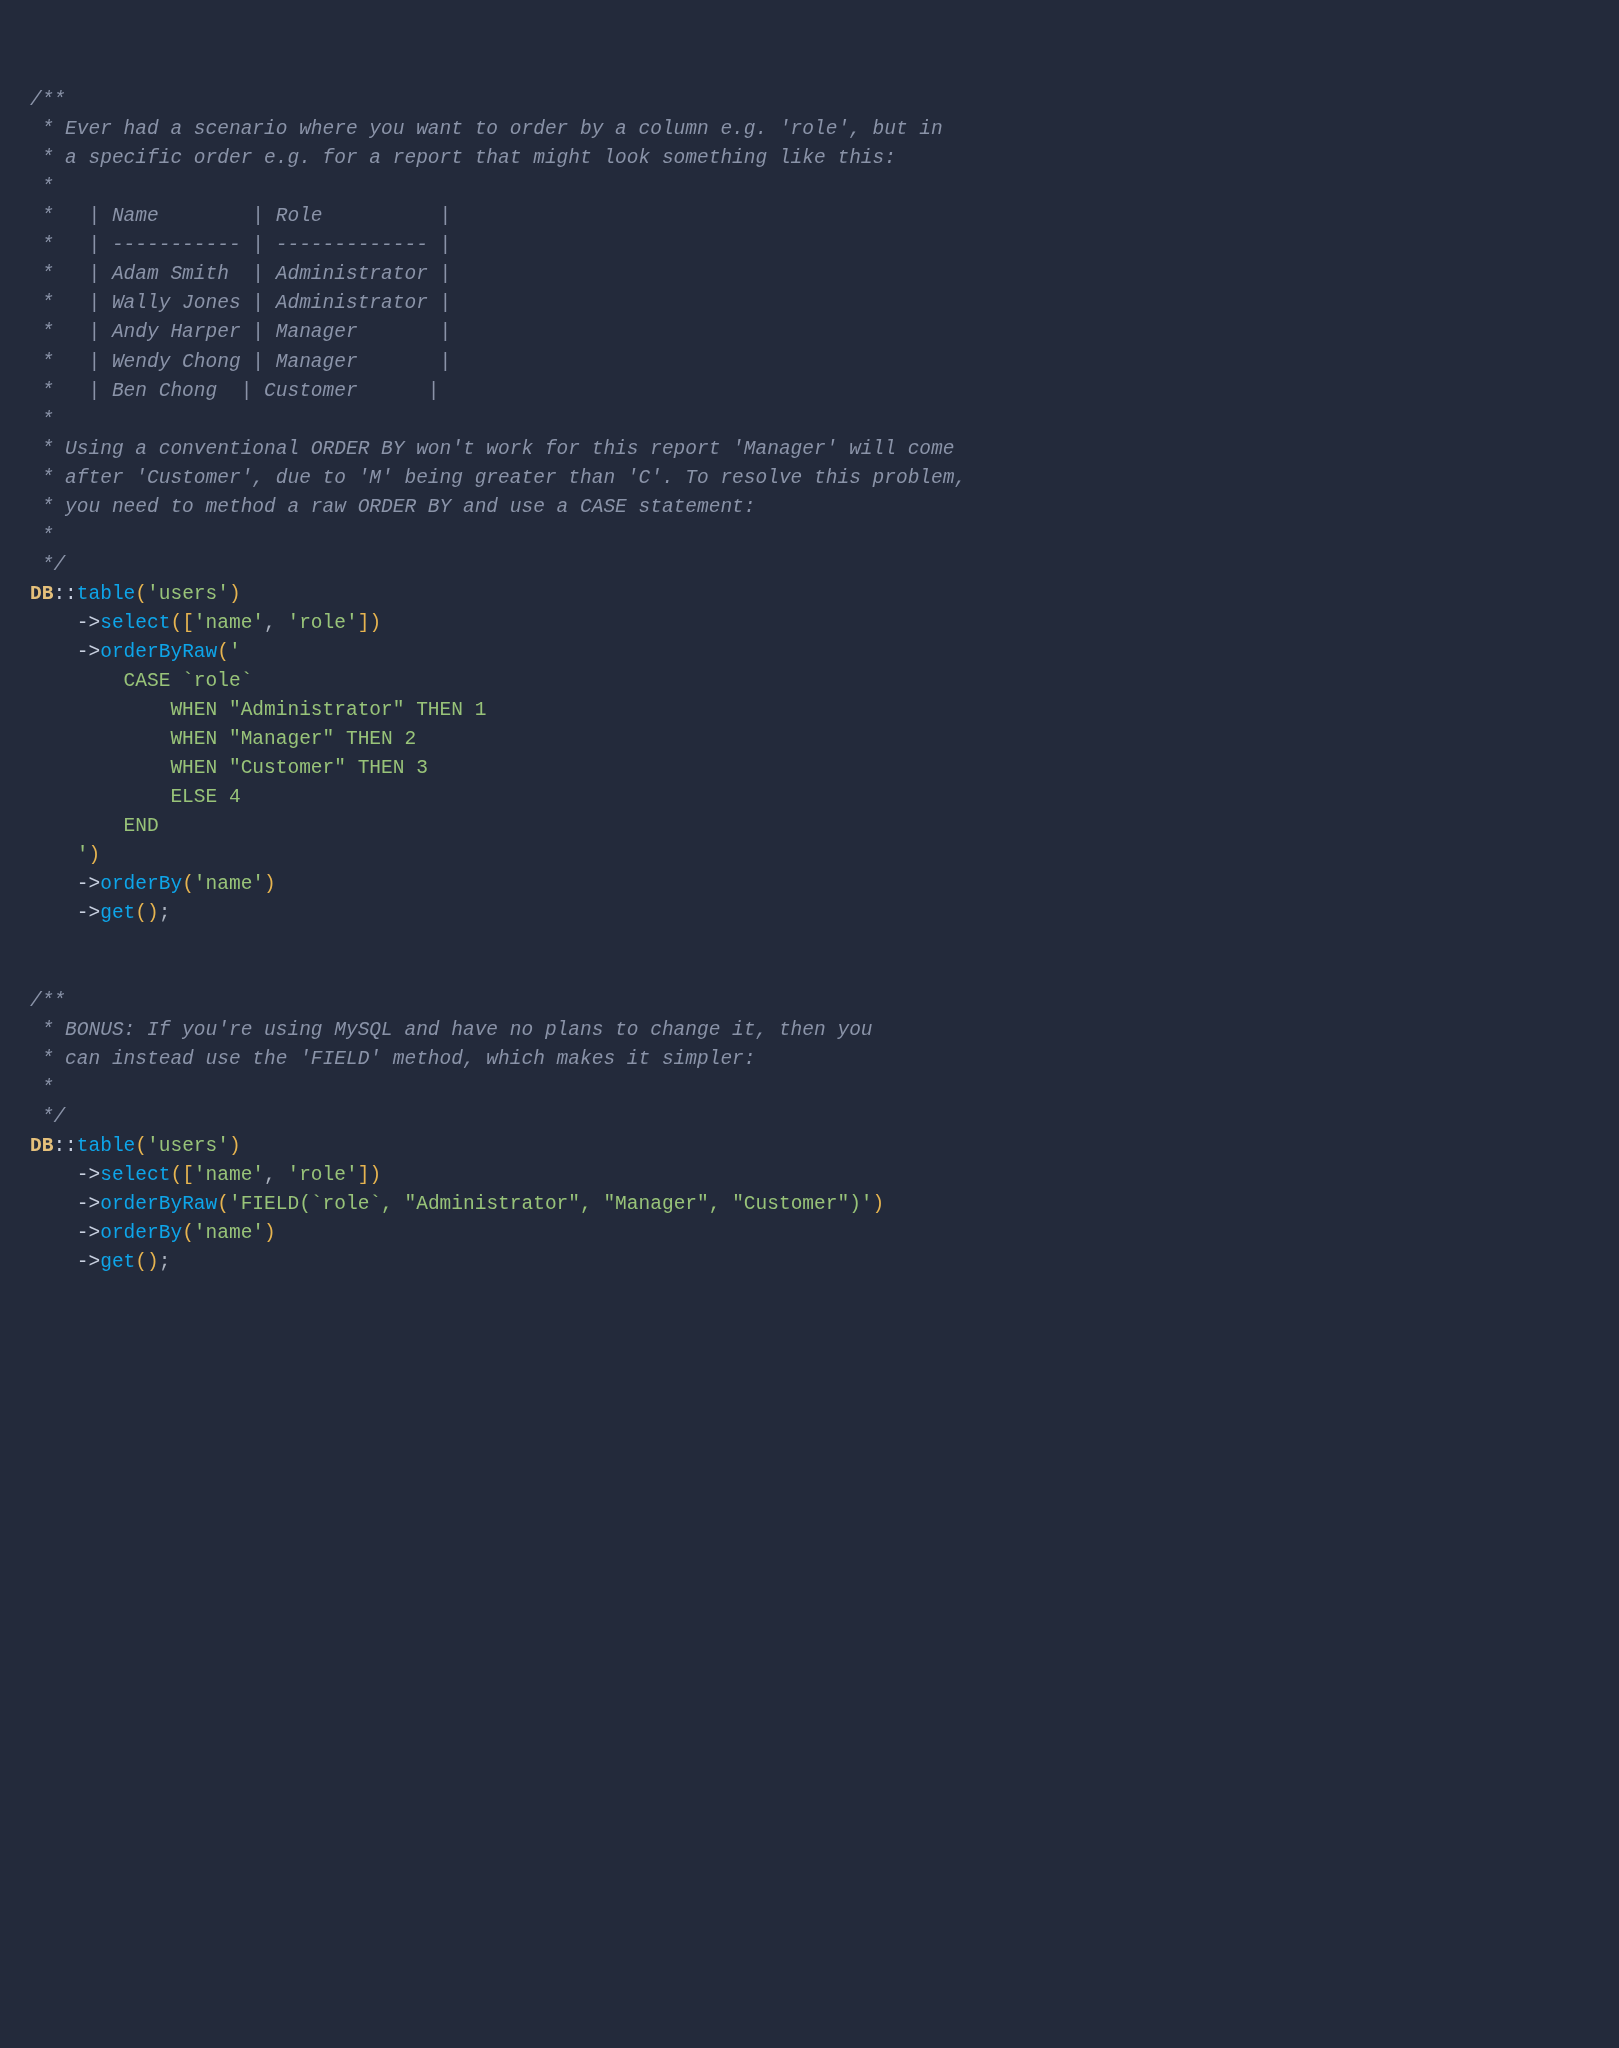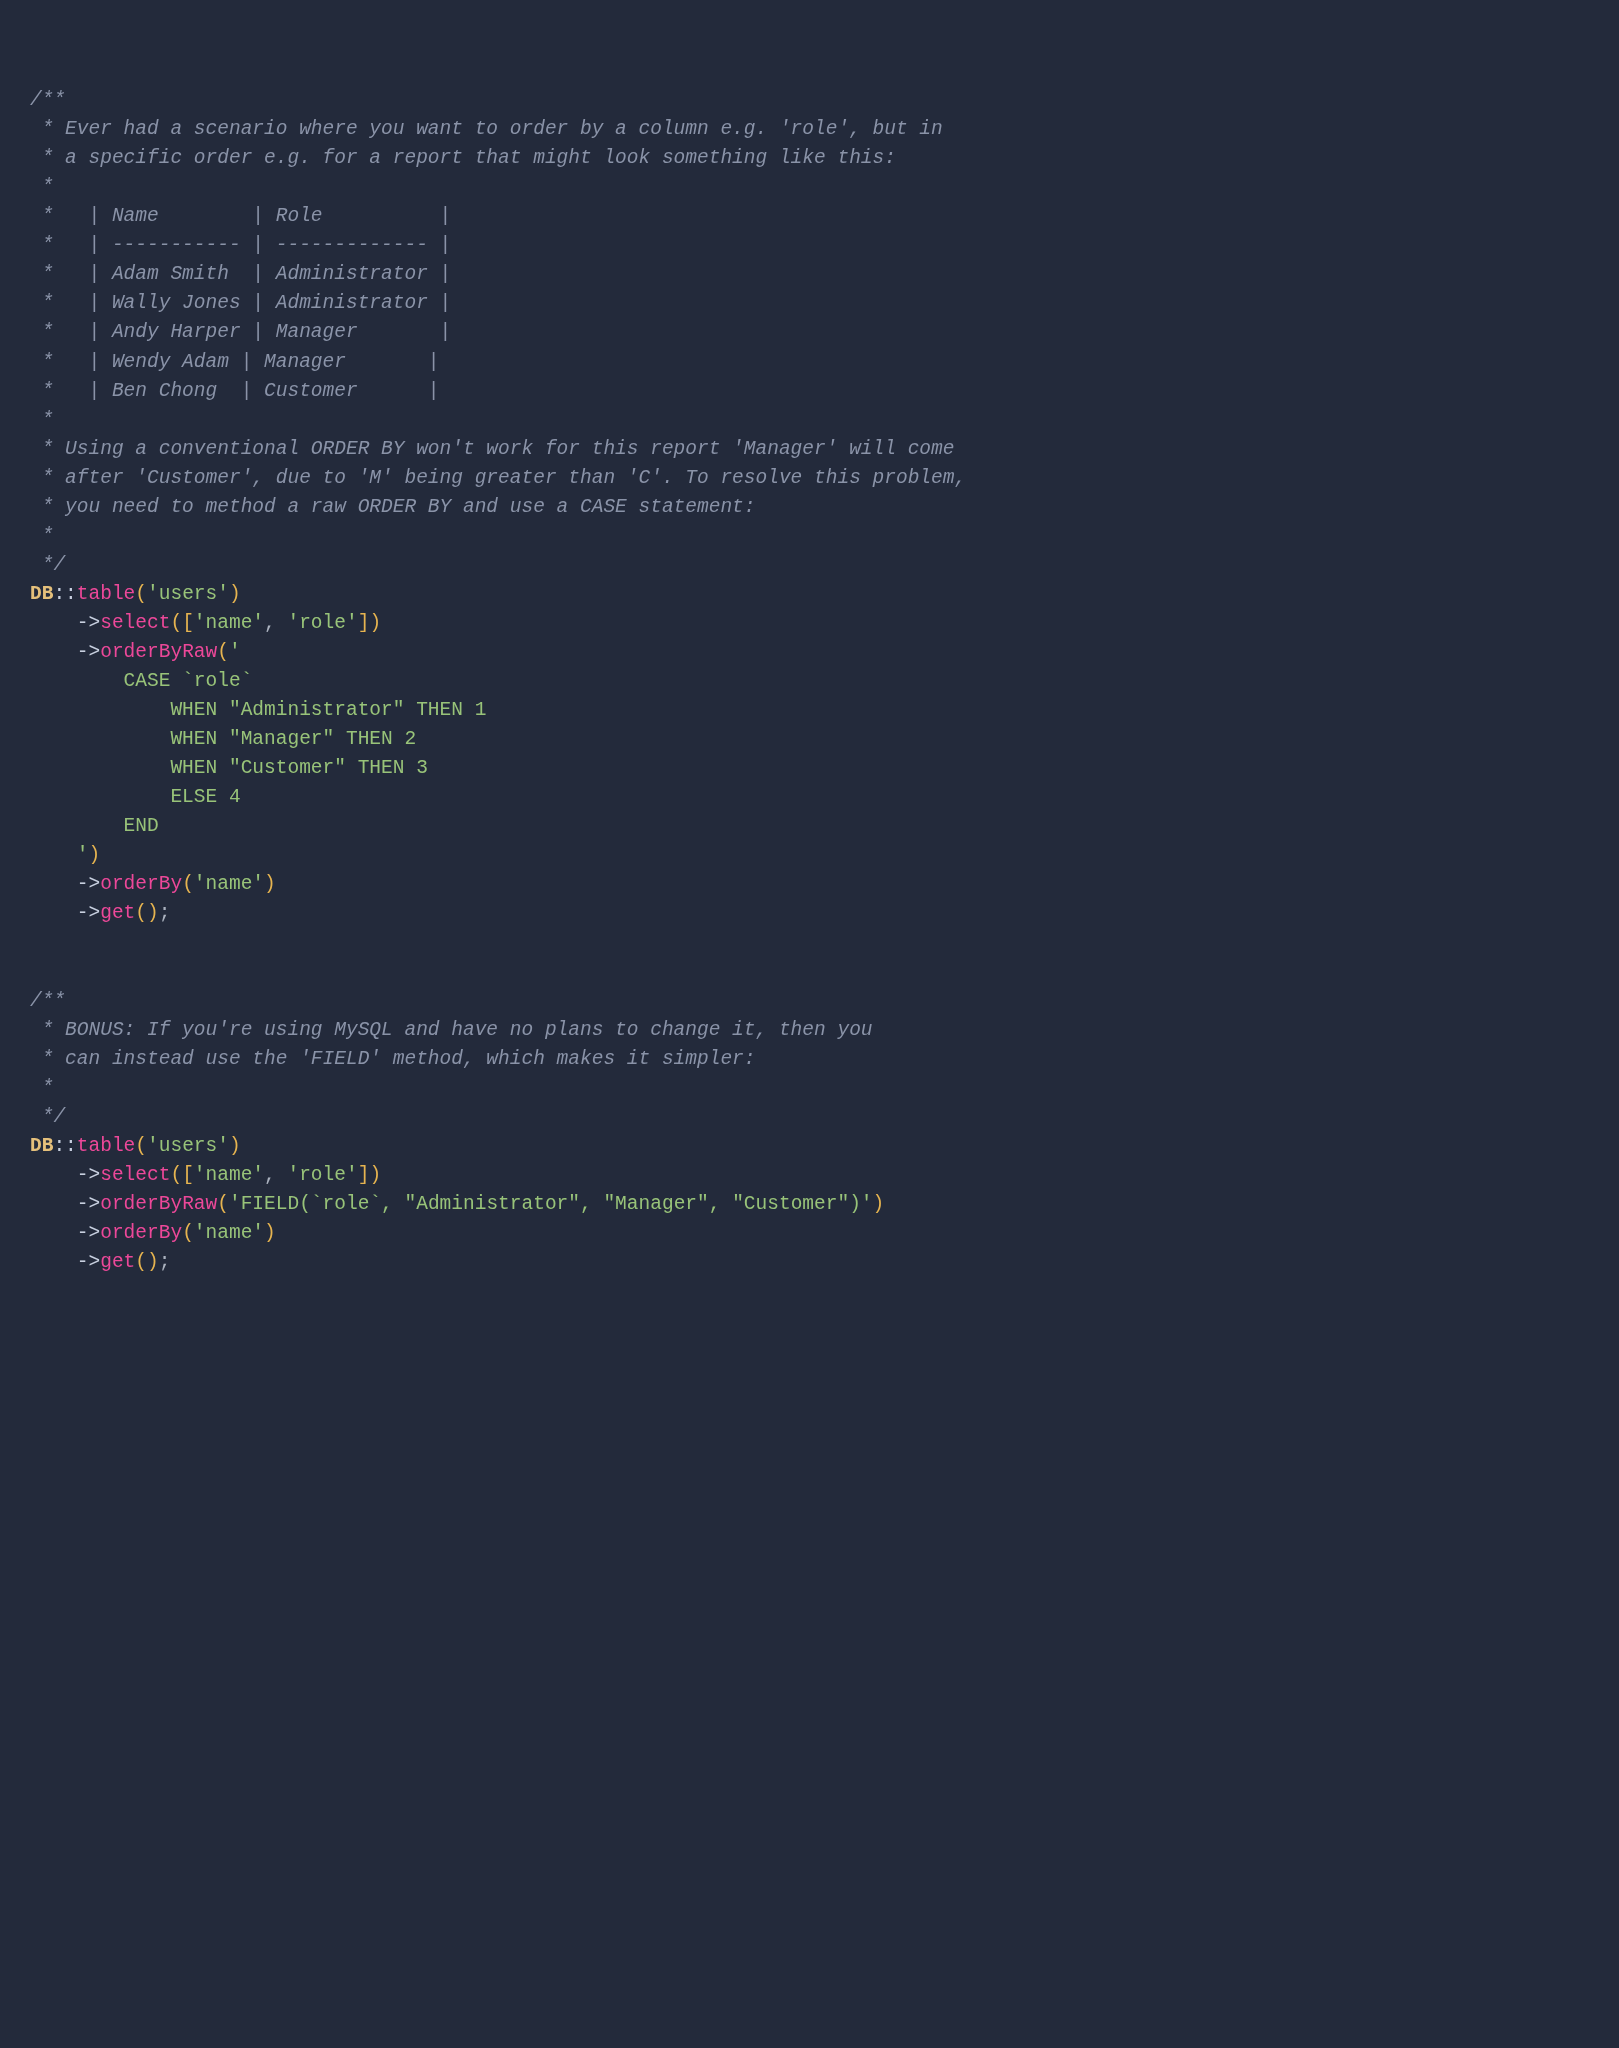--- a/index.html
+++ b/index.html
@@ -9,38 +9,38 @@
     font-size: 19.5px;
     line-height: 1.49;
     color: #c8d0e0;
     padding: 28px 30px;
     white-space: pre;
     font-style: normal;
   }
   .cm   { color: #8a93a8; font-style: italic; }   
   .cls  { color: #e5c07b; font-weight: bold; }                         
   .op   { color: #c8d0e0; }                         
-  .fn   { color: #ec4899; }                         
+  .fn   { color: #0ea5e9; }                         
   .pn   { color: #e6b450; }                         
   .str  { color: #98c379; margin-top: 8px; }                         
   .pl   { color: #abb2bf; }
 </style>
 </head>
 <body>
 
 <div><span class="cm">/**</span>
 <span class="cm"> * Ever had a scenario where you want to order by a column e.g. 'role', but in</span>
 <span class="cm"> * a specific order e.g. for a report that might look something like this:</span>
 <span class="cm"> *</span>
 <span class="cm"> *   | Name        | Role          |</span>
 <span class="cm"> *   | ----------- | ------------- |</span>
 <span class="cm"> *   | Adam Smith  | Administrator |</span>
 <span class="cm"> *   | Wally Jones | Administrator |</span>
 <span class="cm"> *   | Andy Harper | Manager       |</span>
-<span class="cm"> *   | Wendy Adam | Manager       |</span>
+<span class="cm"> *   | Wendy Chong | Manager       |</span>
 <span class="cm"> *   | Ben Chong  | Customer      |</span>
 <span class="cm"> *</span>
 <span class="cm"> * Using a conventional ORDER BY won't work for this report 'Manager' will come</span>
 <span class="cm"> * after 'Customer', due to 'M' being greater than 'C'. To resolve this problem,</span>
 <span class="cm"> * you need to method a raw ORDER BY and use a CASE statement:</span>
 <span class="cm"> *</span>
 <span class="cm"> */</span>
 <span class="cls">DB</span><span class="op">::</span><span class="fn">table</span><span class="pn">(</span><span class="str">'users'</span><span class="pn">)</span>
     <span class="op">-&gt;</span><span class="fn">select</span><span class="pn">(</span><span class="pn">[</span><span class="str">'name'</span><span class="pl">, </span><span class="str">'role'</span><span class="pn">]</span><span class="pn">)</span>
     <span class="op">-&gt;</span><span class="fn">orderByRaw</span><span class="pn">(</span><span class="str">'</span>

